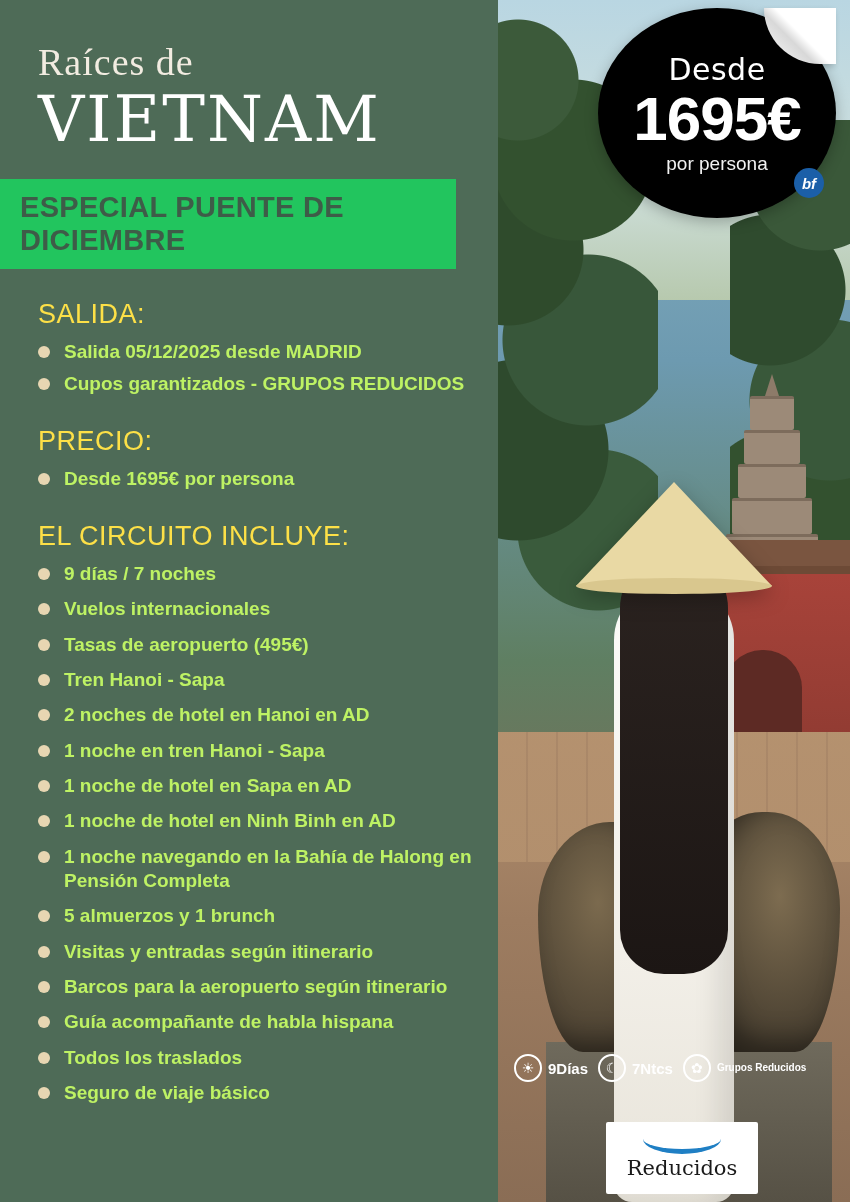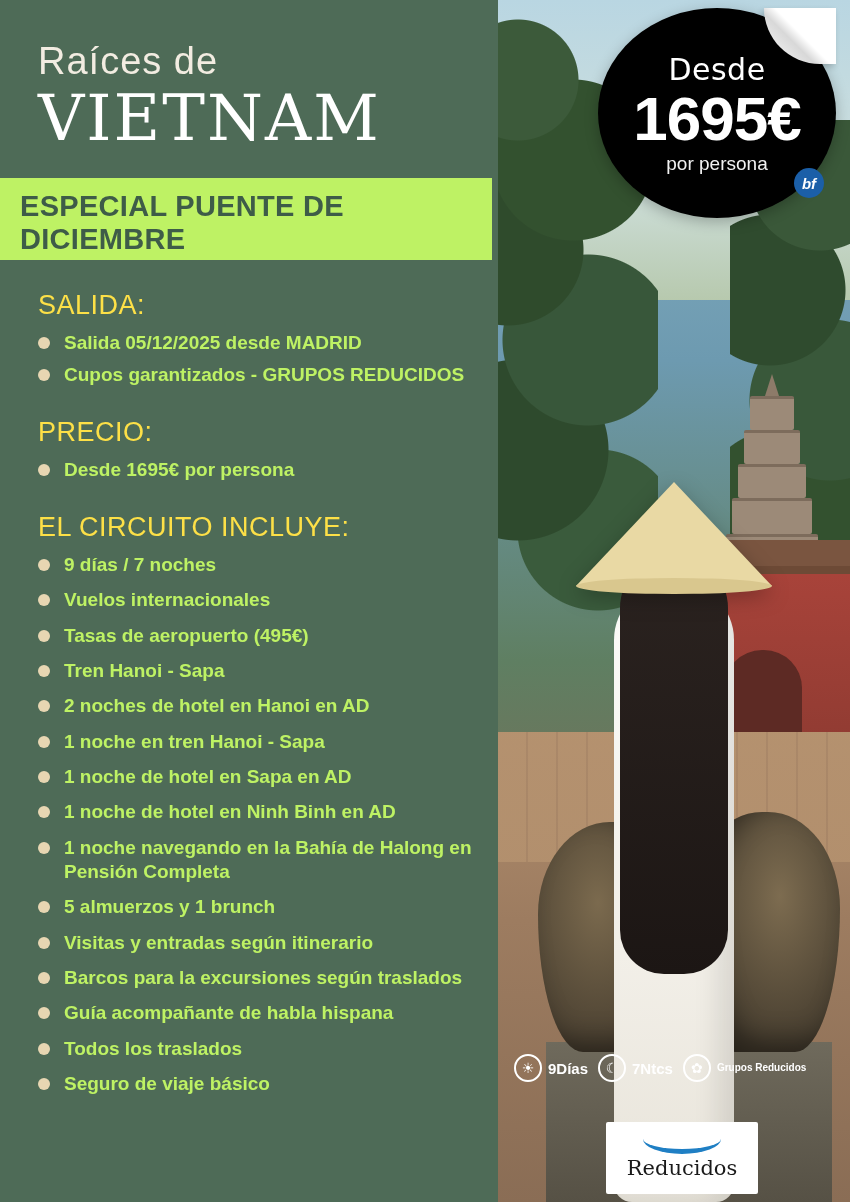--- a/index.html
+++ b/index.html
@@ -161,29 +161,29 @@
     background: #1b5fa8; color: #fff;
     font-size: 15px; font-style: italic; font-weight: 700;
     display: flex; align-items: center; justify-content: center;
   }
 
   
   .content { position: absolute; top: 0; left: 0; width: 498px; height: 1202px; }
   .title-block { padding: 40px 0 0 38px; }
   .kicker {
     color: #f2ece1; font-size: 38px; letter-spacing: 1px;
-    font-family: Liberation Sans, sans-serif; font-weight: 400;
+    font-family: Liberation Serif, serif; font-weight: 400;
   }
   .maintitle {
     color: #ffffff; font-size: 64px; letter-spacing: 2px; line-height: 1.05;
     font-family: "DejaVu Serif", serif; margin-top: 2px;
   }
   .ribbon {
-    margin: 26px 0 0 0; width: 492px; background: #bef264;
-    padding: 12px 0 4px 20px;
+    margin: 26px 0 0 0; width: 456px; background: #22c55e;
+    padding: 12px 0 12px 20px;
   }
   .ribbon span {
     color: #3e5c48; font-size: 29px; font-weight: 700; letter-spacing: .3px;
   }
 
   .section { padding-left: 38px; padding-right: 14px; }
   .sec-title {
     color: #fde047; font-size: 27px; margin-top: 30px; margin-bottom: 10px;
     letter-spacing: .5px;
   }
@@ -324,21 +324,21 @@
           <li>Vuelos internacionales</li>
           <li>Tasas de aeropuerto (495€)</li>
           <li>Tren Hanoi - Sapa</li>
           <li>2 noches de hotel en Hanoi en AD</li>
           <li>1 noche en tren Hanoi - Sapa</li>
           <li>1 noche de hotel en Sapa en AD</li>
           <li>1 noche de hotel en Ninh Binh en AD</li>
           <li>1 noche navegando en la Bahía de Halong en Pensión Completa</li>
           <li>5 almuerzos y 1 brunch</li>
           <li>Visitas y entradas según itinerario</li>
-          <li>Barcos para la excursiones según traslados</li>
+          <li>Barcos para la aeropuerto según itinerario</li>
           <li>Guía acompañante de habla hispana</li>
           <li>Todos los traslados</li>
           <li>Seguro de viaje básico</li>
         </ul>
       </div>
     </div>
   </div>
 
 </div>
 

